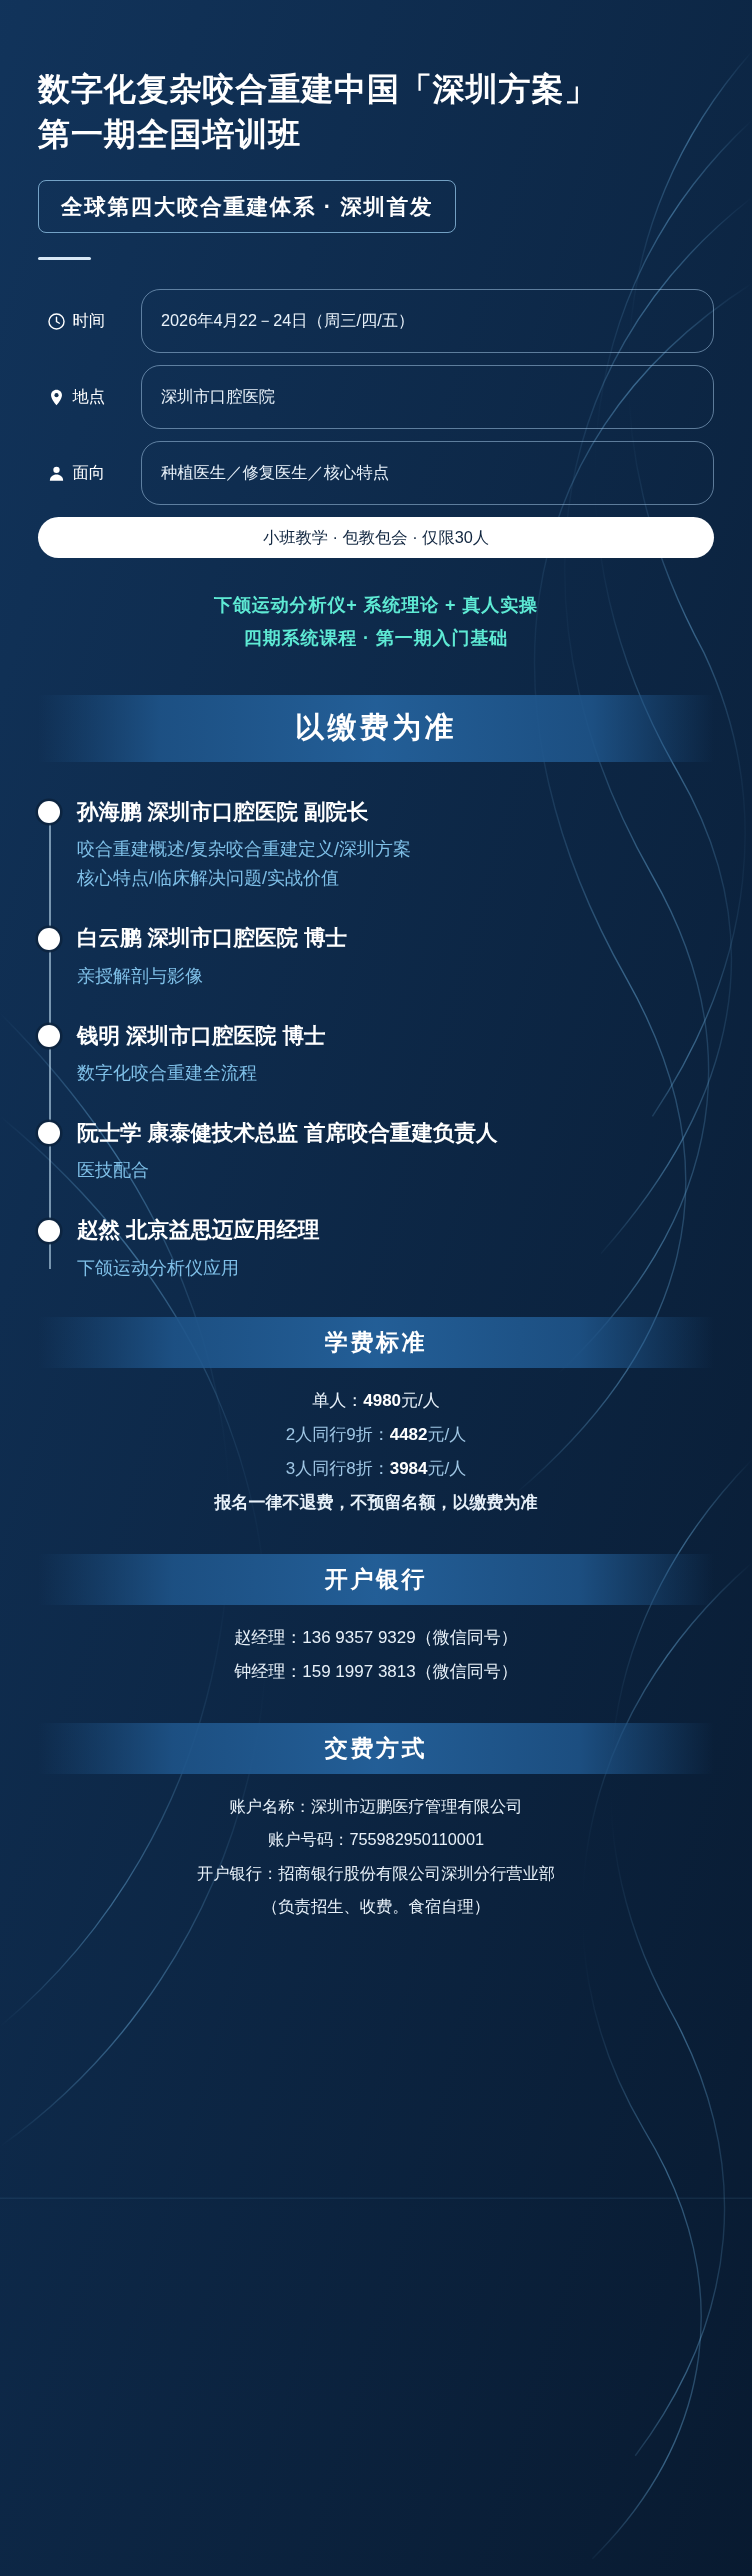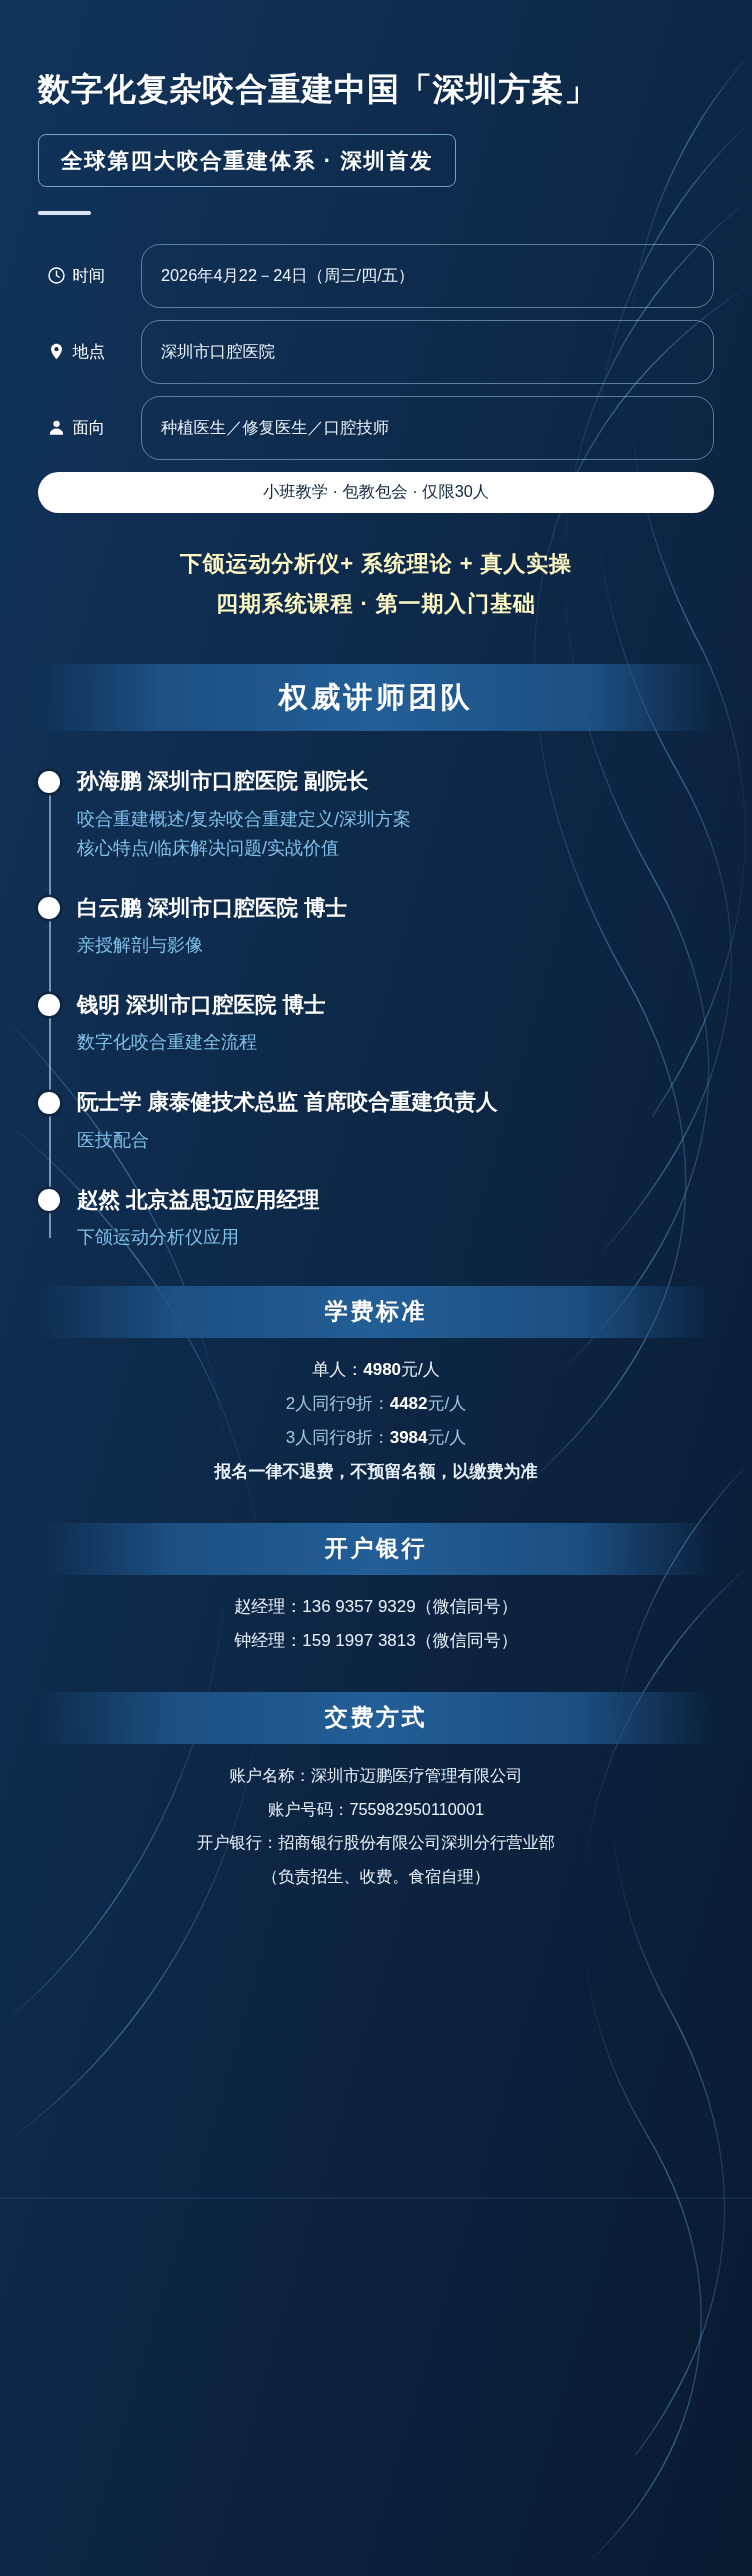--- a/index.html
+++ b/index.html
@@ -106,24 +106,24 @@
     font-size: 16.3px;
     padding: 9.4px 0;
     font-weight: normal;
   }
 
   .course-lines {
     margin-top: 31px;
     text-align: center;
   }
   .course-lines div {
-    font-size: 22px;
+    font-size: 18px;
     font-weight: bold;
     line-height: 1.85;
-    color: #fef9c3;
+    color: #5eead4;
     letter-spacing: 0.9px;
   }
 
   
   .section-head {
     margin-top: 39px;
     text-align: center;
     background: linear-gradient(90deg, rgba(18,52,92,0) 0%, rgba(31,86,140,0.85) 18%, rgba(36,97,155,0.95) 50%, rgba(31,86,140,0.85) 82%, rgba(18,52,92,0) 100%);
     padding: 13.7px 0;
     font-size: 29px;
@@ -237,20 +237,21 @@
         <path d="M0 2560 L876 2560"></path>
       </g>
     </svg>
   </div>
 
   <div class="content">
 
     <div class="title-block">
       <div class="main-title">
         <div>数字化复杂咬合重建中国「深圳方案」</div>
+        <div>第一期全国培训班</div>
       </div>
       <div class="subtitle-pill">全球第四大咬合重建体系 · 深圳首发</div>
       <div class="rule"></div>
     </div>
 
     <div class="info-list">
 
       <div class="info-row">
         <div class="info-label">
           <span class="ic">
@@ -280,32 +281,32 @@
       <div class="info-row">
         <div class="info-label">
           <span class="ic">
             <svg width="19" height="19" viewBox="0 0 24 24">
               <circle cx="12" cy="7.4" r="4" fill="#ffffff"></circle>
               <path d="M3.6 21c0-4.6 3.8-7.6 8.4-7.6S20.4 16.4 20.4 21z" fill="#ffffff"></path>
             </svg>
           </span>
           <span>面向</span>
         </div>
-        <div class="info-value">种植医生／修复医生／口腔技师</div>
+        <div class="info-value">种植医生／修复医生／核心特点</div>
       </div>
 
       <div class="note-pill">小班教学 · 包教包会 · 仅限30人</div>
     </div>
 
     <div class="course-lines">
       <div>下颌运动分析仪+ 系统理论 + 真人实操</div>
       <div>四期系统课程 · 第一期入门基础</div>
     </div>
 
-    <div class="section-head">权威讲师团队</div>
+    <div class="section-head">以缴费为准</div>
 
     <div class="timeline">
 
       <div class="speaker">
         <div class="dot"></div>
         <div class="sp-name">孙海鹏 深圳市口腔医院 副院长</div>
         <div class="sp-topic" style="white-space:pre-line">咬合重建概述/复杂咬合重建定义/深圳方案
 核心特点/临床解决问题/实战价值</div>
       </div>
 

